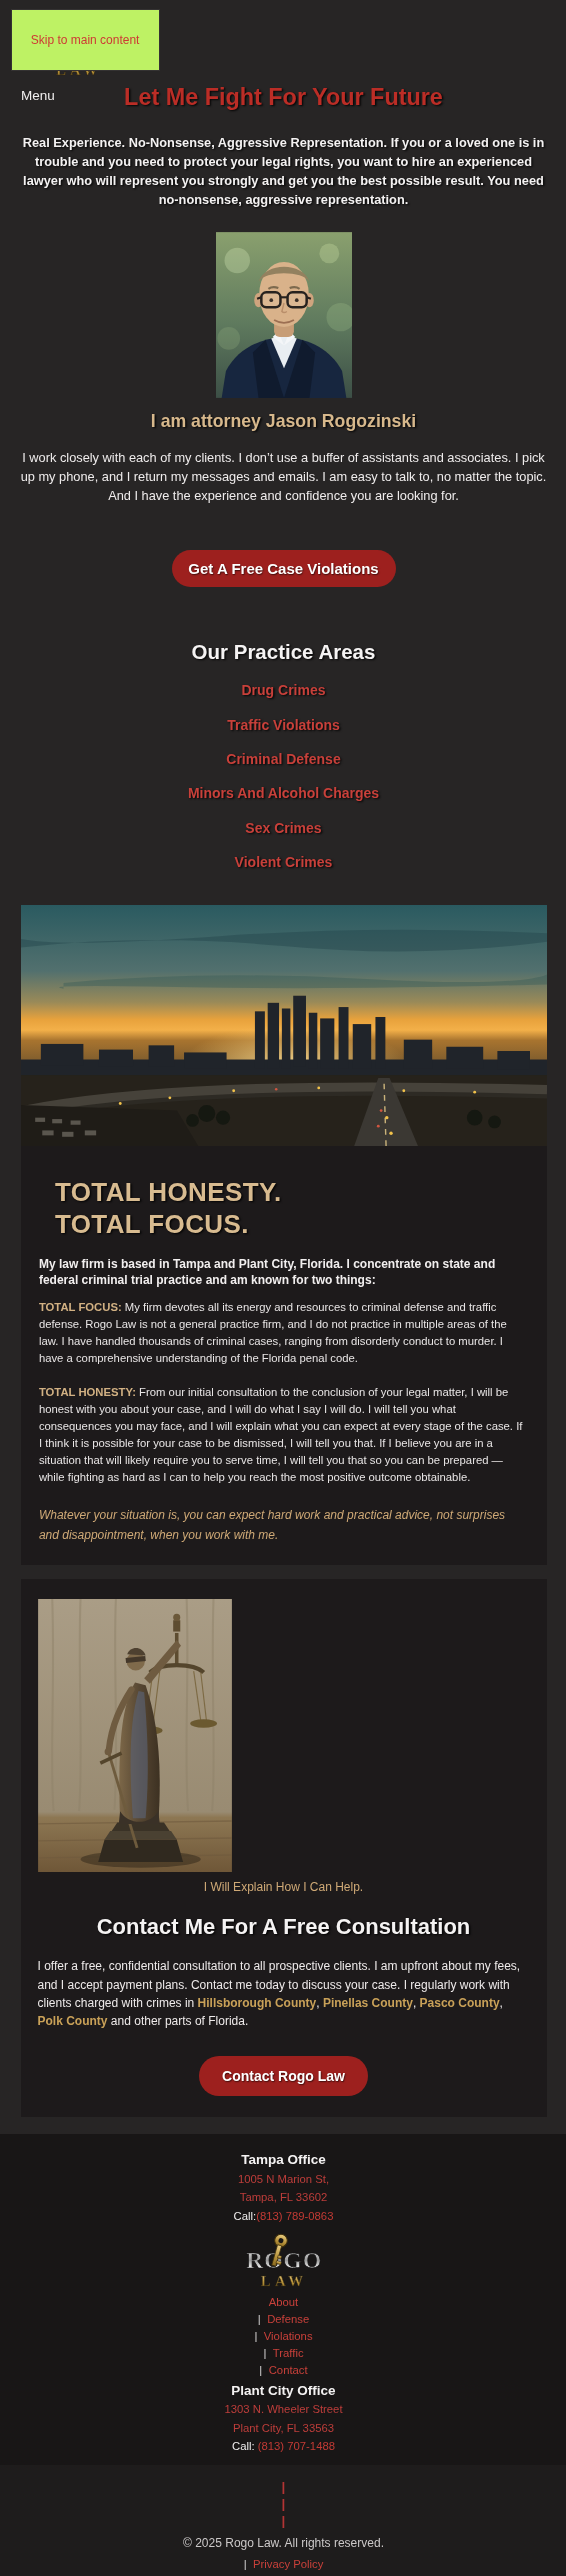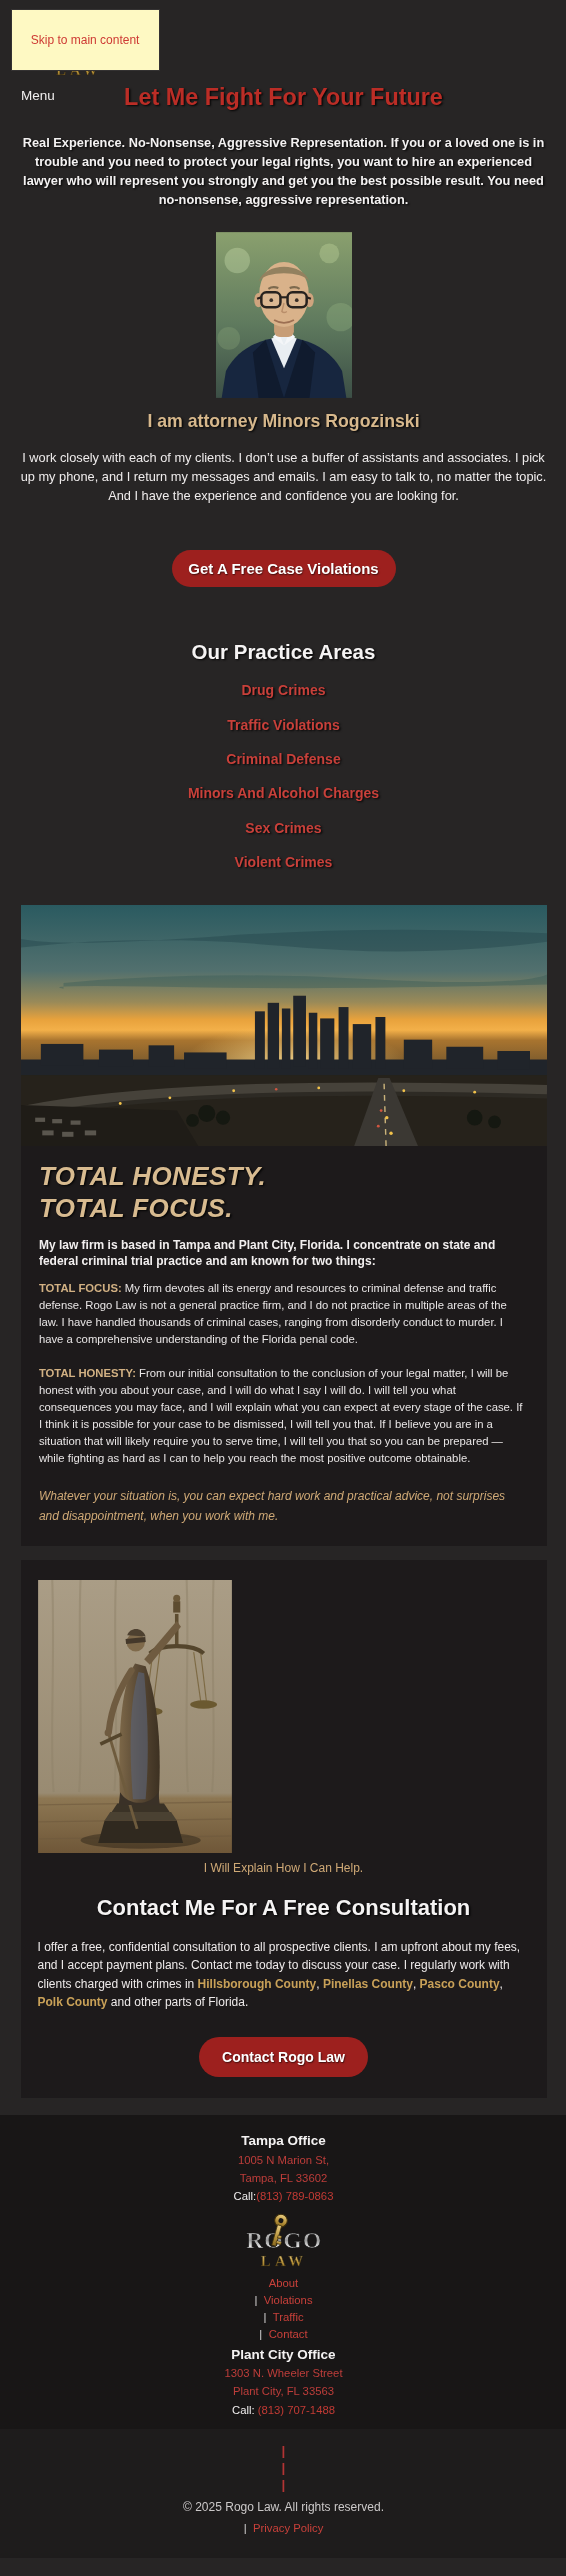--- a/index.html
+++ b/index.html
@@ -3,21 +3,21 @@
 <meta charset="utf-8">
 <style>
   html,body{margin:0;padding:0;background:#272525;}
   #page{width:567px;min-height:2576px;margin:0 auto;background:#272525;position:relative;
         font-family:"Liberation Sans",sans-serif;color:#eee;overflow:hidden;}
   .shadow{text-shadow:1.4px 1.4px 2.1px rgba(0,0,0,.85);}
   a{text-decoration:none;}
 
   
   header{position:relative;height:119px;}
-  .skip-box{position:absolute;left:10.6px;top:9.2px;width:147px;height:60px;background:#fef9c3;
+  .skip-box{position:absolute;left:10.6px;top:9.2px;width:147px;height:60px;background:#bef264;
             border:0.7px solid #343232;z-index:3;display:flex;align-items:center;justify-content:center;}
   .skip-link{color:#ce3a34;font-size:12px;cursor:pointer;}
   .logo-header{position:absolute;left:34px;top:21px;z-index:1;}
   .menu{position:absolute;left:21px;top:88px;color:#f0eeee;font-size:13.5px;cursor:pointer;}
   .hero-title{position:absolute;top:84px;left:0;right:0;margin:0;text-align:center;
               color:#bb2d26;font-size:23.4px;font-weight:bold;}
 
   
   .hero-intro{width:526px;margin:14px auto 0;text-align:center;color:#f4f2f2;font-weight:bold;
               font-size:12.8px;line-height:19px;}
@@ -32,21 +32,21 @@
   
   .practice-heading{margin:53px 0 0;text-align:center;color:#f5f3f3;font-size:20.5px;font-weight:bold;}
   .practice-list{text-align:center;margin-top:11.3px;}
   .practice-link{display:block;margin-top:18.4px;color:#c8403a;font-size:14px;font-weight:bold;cursor:pointer;}
 
   
   .card{width:526px;margin:0 auto;background:#1d1a1b;}
   .honesty-card{margin-top:35px;}
   .city-img{display:block;width:526px;height:241px;}
   .honesty-body{padding:14px 18.4px 20px;}
-  .total-heading{margin:0;color:#d8bb90;font-size:26px;line-height:32px;font-weight:bold;letter-spacing:0.4px;font-style:italic;}
+  .total-heading{margin:16px;color:#d8bb90;font-size:26px;line-height:32px;font-weight:bold;letter-spacing:0.4px;}
   .h-intro{margin:12.8px 0 0;color:#f2efef;font-weight:bold;font-size:12px;line-height:16.3px;}
   .h-par{margin:10.6px 0 0;color:#e8e5e5;font-size:11.3px;line-height:17px;}
   .tan-label{color:#d2b183;font-weight:bold;}
   .h-closing{margin:18.4px 0 0;color:#cfa976;font-size:12px;line-height:20px;font-style:italic;}
 
   
   .contact-card{margin-top:14px;padding:20px 17px 21px;box-sizing:border-box;}
   .statue-img{display:block;width:194px;height:273px;}
   .caption{margin:8.5px 0 0;text-align:center;color:#cfa976;font-size:12px;}
   .contact-heading{margin:20px 0 0;text-align:center;color:#f5f3f3;font-size:22px;font-weight:bold;}
@@ -152,21 +152,21 @@
       <line x1="91" y1="92" x2="101" y2="92" stroke="#27221f" stroke-width="3"></line>
       <line x1="64" y1="92" x2="58" y2="94" stroke="#27221f" stroke-width="3"></line>
       <line x1="128" y1="92" x2="134" y2="94" stroke="#27221f" stroke-width="3"></line>
       <circle cx="78" cy="96" r="2.6" fill="#3a2f28"></circle>
       <circle cx="114" cy="96" r="2.6" fill="#3a2f28"></circle>
       <path d="M96,100 L93,112 Q96,115 100,112" stroke="#b98e6a" stroke-width="2" fill="none"></path>
       <path d="M82,124 Q96,132 110,124" stroke="#9c6f52" stroke-width="2.5" fill="none"></path>
     </svg>
   </div>
 
-  <h2 class="attorney-heading shadow">I am attorney Minors Rogozinski</h2>
+  <h2 class="attorney-heading shadow">I am attorney Jason Rogozinski</h2>
   <p class="attorney-par">I work closely with each of my clients. I don’t use a buffer of assistants and associates. I pick up my phone, and I return my messages and emails. I am easy to talk to, no matter the topic. And I have the experience and confidence you are looking for.</p>
 
   <button class="btn cta">Get A Free Case Violations</button>
 
   <h2 class="practice-heading shadow">Our Practice Areas</h2>
   <div class="practice-list">
     <a class="practice-link shadow">Drug Crimes</a>
     <a class="practice-link shadow">Traffic Violations</a>
     <a class="practice-link shadow">Criminal Defense</a>
     <a class="practice-link shadow">Minors And Alcohol Charges</a>
@@ -348,20 +348,21 @@
         <circle cx="56" cy="13" r="9" fill="url(#gold1)" stroke="#3a2c0c" stroke-width="1.5"></circle>
         <circle cx="56" cy="13" r="3.5" fill="#181616"></circle>
         <rect x="53" y="20" width="6" height="30" fill="url(#gold1)" stroke="#3a2c0c" stroke-width="1"></rect>
         <rect x="58" y="42" width="7" height="4" fill="url(#gold1)" stroke="#3a2c0c" stroke-width="0.8"></rect>
         <rect x="58" y="34" width="5" height="4" fill="url(#gold1)" stroke="#3a2c0c" stroke-width="0.8"></rect>
       </g>
     </svg>
 
     <nav class="footer-nav">
       <span class="footer-nav-item"><a>About</a></span>
+      <span class="footer-nav-item"><span class="pipe">|</span><a>Defense</a></span>
       <span class="footer-nav-item"><span class="pipe">|</span><a>Violations</a></span>
       <span class="footer-nav-item"><span class="pipe">|</span><a>Traffic</a></span>
       <span class="footer-nav-item"><span class="pipe">|</span><a>Contact</a></span>
     </nav>
 
     <div class="plant-block">
       <h3 class="office-heading">Plant City Office</h3>
       <a class="addr-link">1303 N. Wheeler Street</a>
       <a class="addr-link">Plant City, FL 33563</a>
       <div class="call-line"><span>Call: </span><a class="phone-link">(813) 707-1488</a></div>

